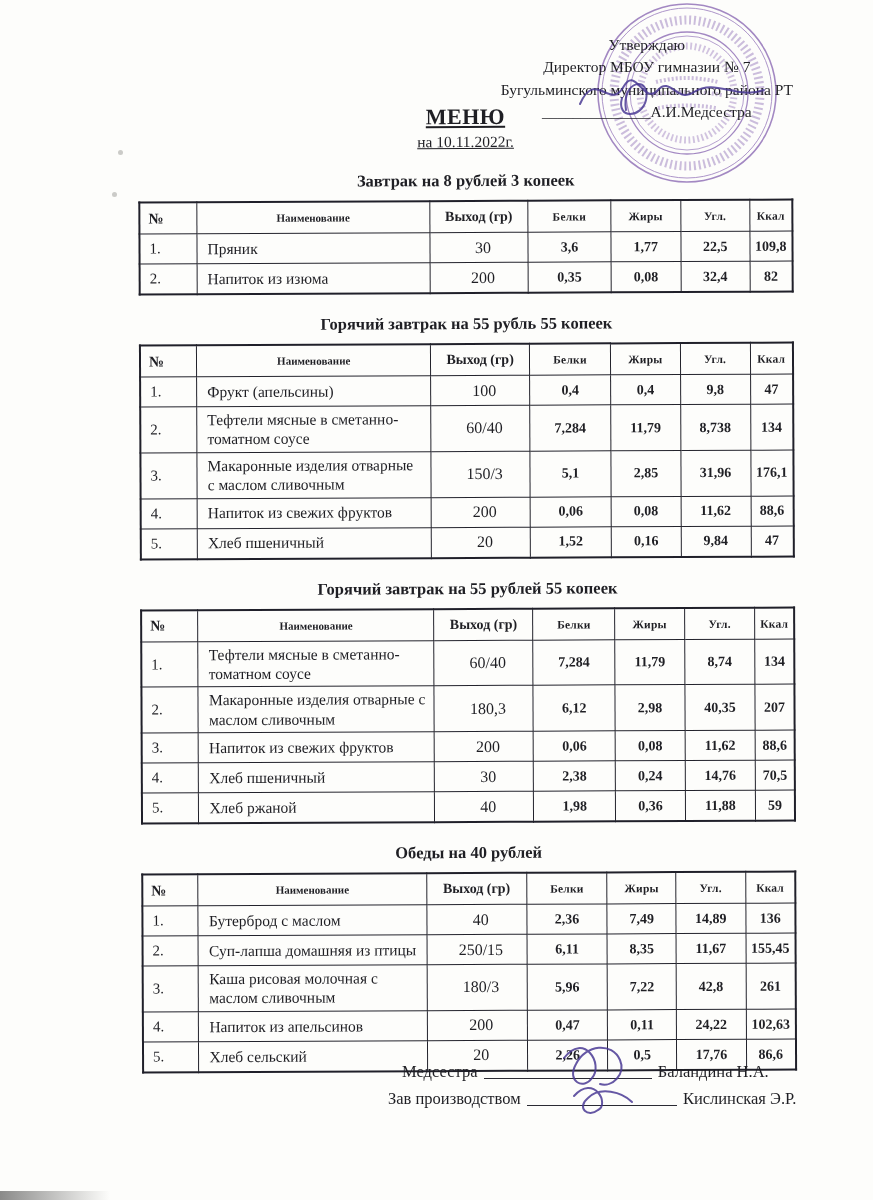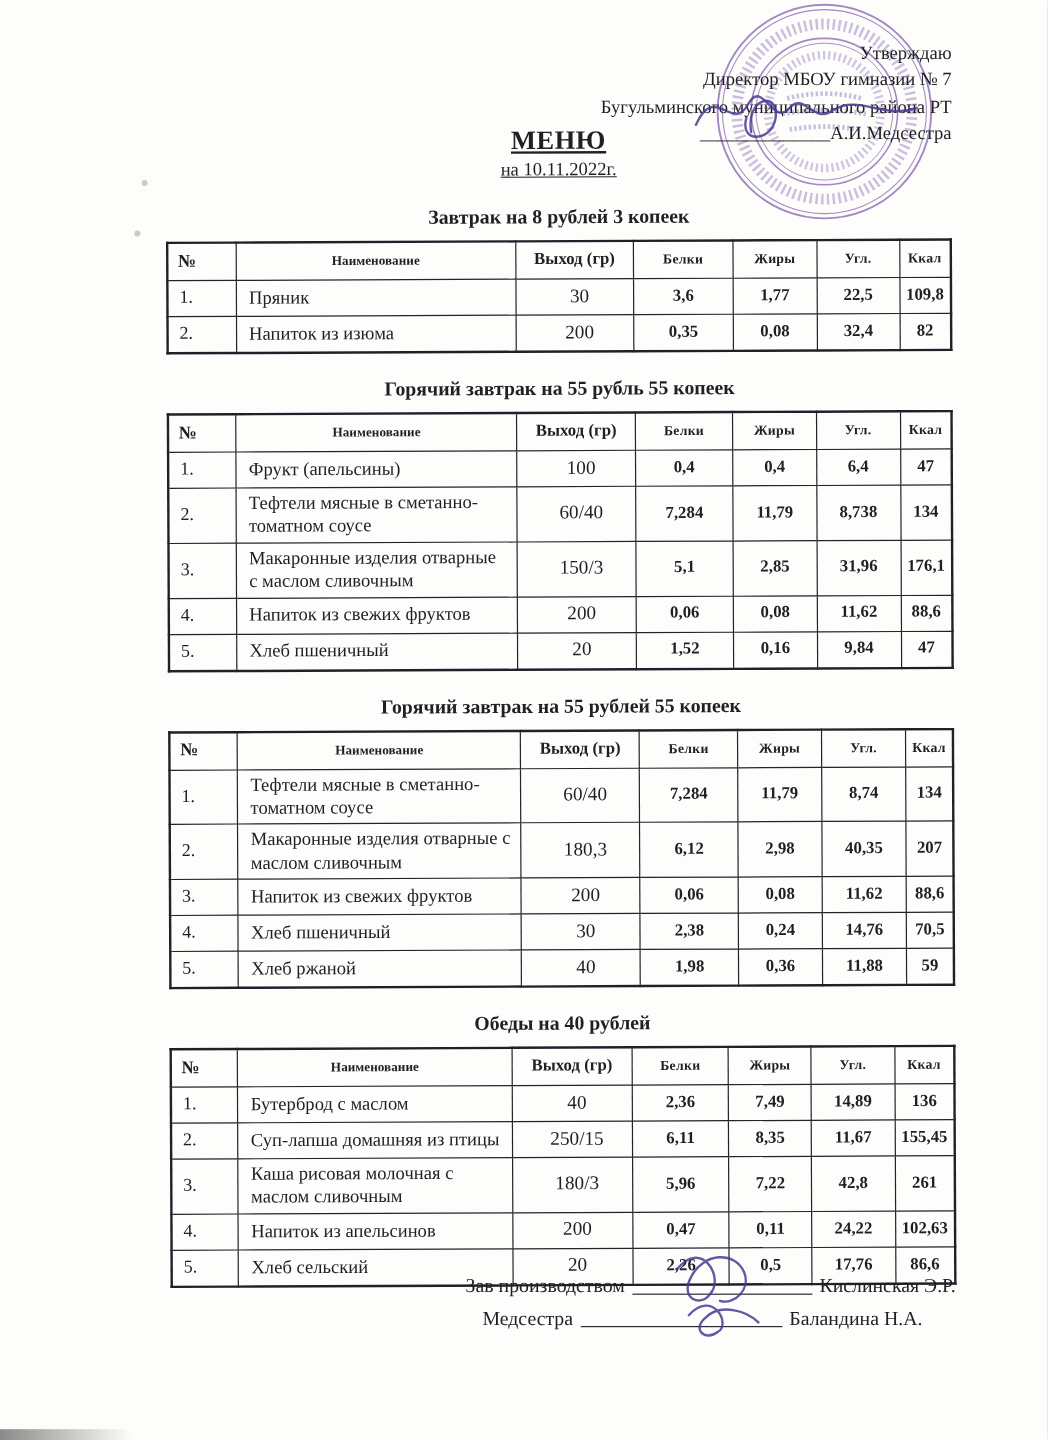--- a/index.html
+++ b/index.html
@@ -10,21 +10,21 @@
   html,body{margin:0;padding:0;}
   body{background:#efefec;font-family:"Liberation Serif", serif;}
   .page{
     position:relative;width:873px;height:1200px;margin:0 auto;
     background:#fdfdfb;color:var(--ink);overflow:hidden;
     box-shadow:0 0 6px rgba(0,0,0,.25);
   }
   .doc{width:655px;margin-left:140px;transform:rotate(-0.25deg);}
   
   .approval{
-    position:absolute;top:34px;right:80px;text-align:right;
+    position:absolute;top:34px;right:80px;text-align:center;
     font-size:15.5px;line-height:1.45;z-index:3;
   }
   .approval div{white-space:nowrap;}
   
   .stamp{position:absolute;top:0px;left:594px;z-index:2;opacity:.8;}
   .stamp-stroke{stroke:var(--stamp);fill:none;}
   
   .sig-top{position:absolute;top:60px;left:566px;z-index:4;}
   .sig-bottom{position:absolute;top:1030px;left:536px;z-index:4;}
   .sig-path{stroke:var(--sig);fill:none;stroke-width:2;stroke-linecap:round;opacity:.85;}
@@ -161,21 +161,21 @@
               <th class="col6">Ккал</th>
             </tr>
           </thead>
           <tbody>
             <tr>
               <td class="col0">1.</td>
               <td class="col1">Фрукт (апельсины)</td>
               <td class="col2">100</td>
               <td class="col3">0,4</td>
               <td class="col4">0,4</td>
-              <td class="col5">6,4</td>
+              <td class="col5">9,8</td>
               <td class="col6">47</td>
             </tr>
             <tr>
               <td class="col0">2.</td>
               <td class="col1">Тефтели мясные в сметанно-томатном соусе</td>
               <td class="col2">60/40</td>
               <td class="col3">7,284</td>
               <td class="col4">11,79</td>
               <td class="col5">8,738</td>
               <td class="col6">134</td>
@@ -334,29 +334,29 @@
               <td class="col4">0,5</td>
               <td class="col5">17,76</td>
               <td class="col6">86,6</td>
             </tr>
           </tbody>
         </table>
     </div>
   </div>
 
   <div class="footer">
+    <div class="footer-row second">
+      <span>Медсестра</span>
+      <span class="sig-line"></span>
+      <span>Баландина Н.А.</span>
+    </div>
     <div class="footer-row">
       <span>Зав производством</span>
       <span class="sig-line"></span>
       <span>Кислинская Э.Р.</span>
-    </div>
-    <div class="footer-row second">
-      <span>Медсестра</span>
-      <span class="sig-line"></span>
-      <span>Баландина Н.А.</span>
     </div>
   </div>
 
   <div class="sig-bottom">
     <svg width="160" height="90" viewBox="0 0 160 90">
       <path class="sig-path" d="M28 28 C 48 2, 68 34, 56 48 C 48 60, 30 52, 40 34 C 50 14, 76 12, 84 30 C 90 44, 76 58, 64 54"></path>
       <path class="sig-path" d="M38 66 C 58 44, 74 74, 62 80 C 52 88, 40 78, 52 68 C 64 56, 86 62, 96 72"></path>
     </svg>
   </div>
 

